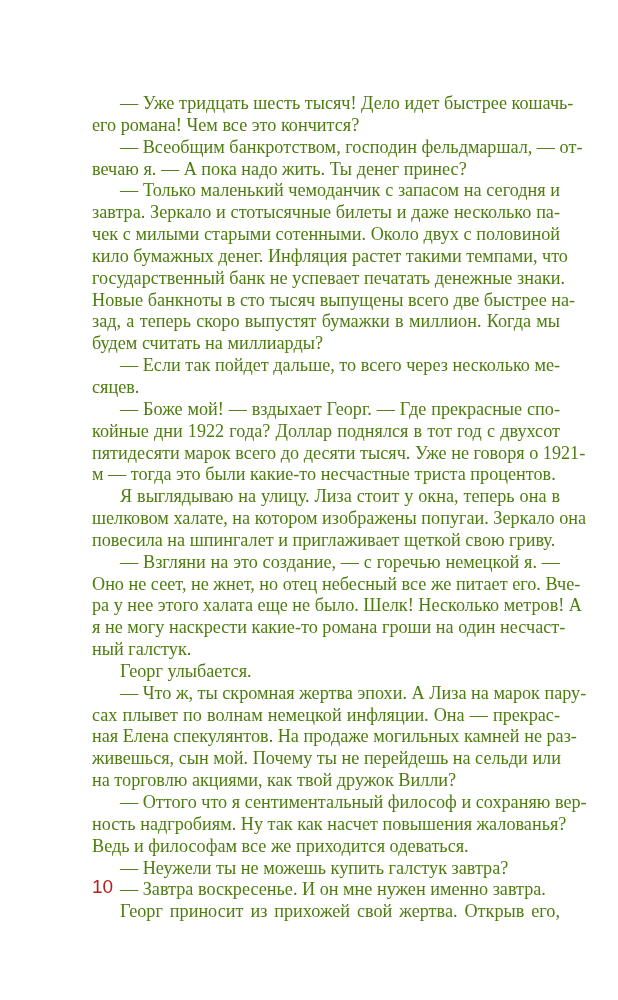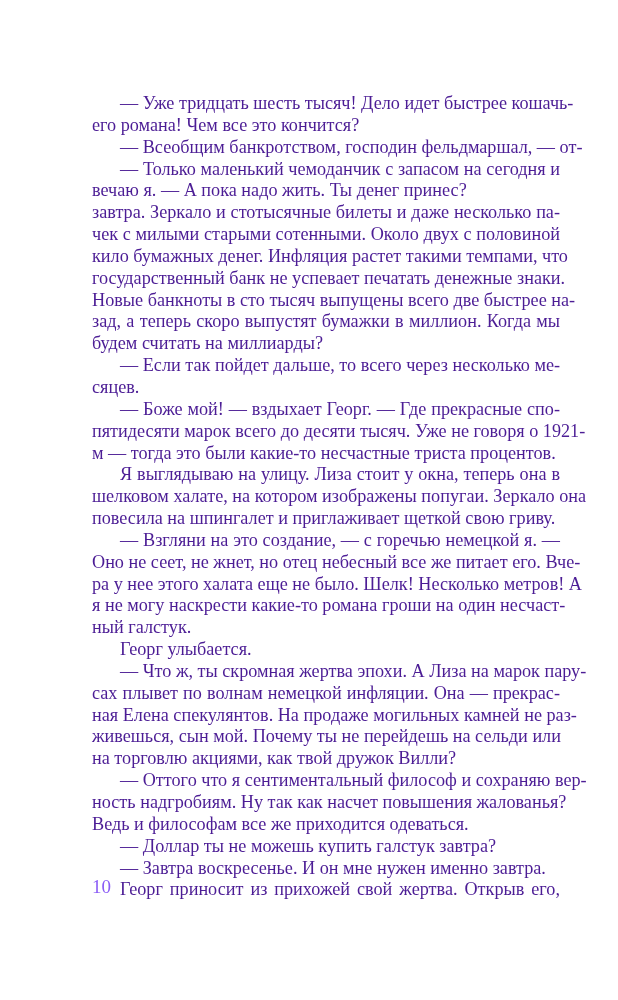--- a/index.html
+++ b/index.html
@@ -2,67 +2,68 @@
 <html><head>
 <meta charset="utf-8">
 <style>
   html, body { margin:0; padding:0; }
   body {
     width:618px; height:1000px; background:#ffffff; position:relative; overflow:hidden;
   }
   .page-text {
     position:absolute; left:92px; top:93px; width:468px;
     font-family:"Liberation Serif", "DejaVu Serif", serif;
-    font-size:18.2px; line-height:21.85px; color:#4c1d95;
+    font-size:18.2px; line-height:21.85px; color:#4d7c0f;
     text-align:justify; hyphens:manual;
   }
   .line { display:block; white-space:nowrap; text-align:justify; text-align-last:justify; height:21.85px; }
   .line.last { text-align-last:left; }
   .line.indent { padding-left:28px; }
   .page-number {
     position:absolute; left:92px; top:876px;
-    font-family:Liberation Serif, serif;
-    font-size:19px; color:#8b5cf6;
+    font-family:Liberation Sans, sans-serif;
+    font-size:19px; color:#b91c1c;
   }
 </style>
 </head>
 <body>
 
 <div class="page-text" id="body-text">
     <span class="line indent">— Уже тридцать шесть тысяч! Дело идет быстрее кошачь-</span>
     <span class="line last">его романа! Чем все это кончится?</span>
     <span class="line indent">— Всеобщим банкротством, господин фельдмаршал, — от-</span>
+    <span class="line last">вечаю я. — А пока надо жить. Ты денег принес?</span>
     <span class="line indent">— Только маленький чемоданчик с запасом на сегодня и</span>
-    <span class="line last">вечаю я. — А пока надо жить. Ты денег принес?</span>
     <span class="line">завтра. Зеркало и стотысячные билеты и даже несколько па-</span>
     <span class="line">чек с милыми старыми сотенными. Около двух с половиной</span>
     <span class="line">кило бумажных денег. Инфляция растет такими темпами, что</span>
     <span class="line">государственный банк не успевает печатать денежные знаки.</span>
     <span class="line">Новые банкноты в сто тысяч выпущены всего две быстрее на-</span>
     <span class="line">зад, а теперь скоро выпустят бумажки в миллион. Когда мы</span>
     <span class="line last">будем считать на миллиарды?</span>
     <span class="line indent">— Если так пойдет дальше, то всего через несколько ме-</span>
     <span class="line last">сяцев.</span>
     <span class="line indent">— Боже мой! — вздыхает Георг. — Где прекрасные спо-</span>
+    <span class="line">койные дни 1922 года? Доллар поднялся в тот год с двухсот</span>
     <span class="line">пятидесяти марок всего до десяти тысяч. Уже не говоря о 1921-</span>
     <span class="line last">м — тогда это были какие-то несчастные триста процентов.</span>
     <span class="line indent">Я выглядываю на улицу. Лиза стоит у окна, теперь она в</span>
     <span class="line">шелковом халате, на котором изображены попугаи. Зеркало она</span>
     <span class="line last">повесила на шпингалет и приглаживает щеткой свою гриву.</span>
     <span class="line indent">— Взгляни на это создание, — с горечью немецкой я. —</span>
     <span class="line">Оно не сеет, не жнет, но отец небесный все же питает его. Вче-</span>
     <span class="line">ра у нее этого халата еще не было. Шелк! Несколько метров! А</span>
     <span class="line">я не могу наскрести какие-то романа гроши на один несчаст-</span>
     <span class="line last">ный галстук.</span>
     <span class="line indent last">Георг улыбается.</span>
     <span class="line indent">— Что ж, ты скромная жертва эпохи. А Лиза на марок пару-</span>
     <span class="line">сах плывет по волнам немецкой инфляции. Она — прекрас-</span>
     <span class="line">ная Елена спекулянтов. На продаже могильных камней не раз-</span>
     <span class="line">живешься, сын мой. Почему ты не перейдешь на сельди или</span>
     <span class="line last">на торговлю акциями, как твой дружок Вилли?</span>
     <span class="line indent">— Оттого что я сентиментальный философ и сохраняю вер-</span>
     <span class="line">ность надгробиям. Ну так как насчет повышения жалованья?</span>
     <span class="line last">Ведь и философам все же приходится одеваться.</span>
-    <span class="line indent last">— Доллар ты не можешь купить галстук завтра?</span>
+    <span class="line indent last">— Неужели ты не можешь купить галстук завтра?</span>
     <span class="line indent last">— Завтра воскресенье. И он мне нужен именно завтра.</span>
     <span class="line indent">Георг приносит из прихожей свой жертва. Открыв его,</span>
   </div>
 <div class="page-number">10</div>
 
 </body></html>

